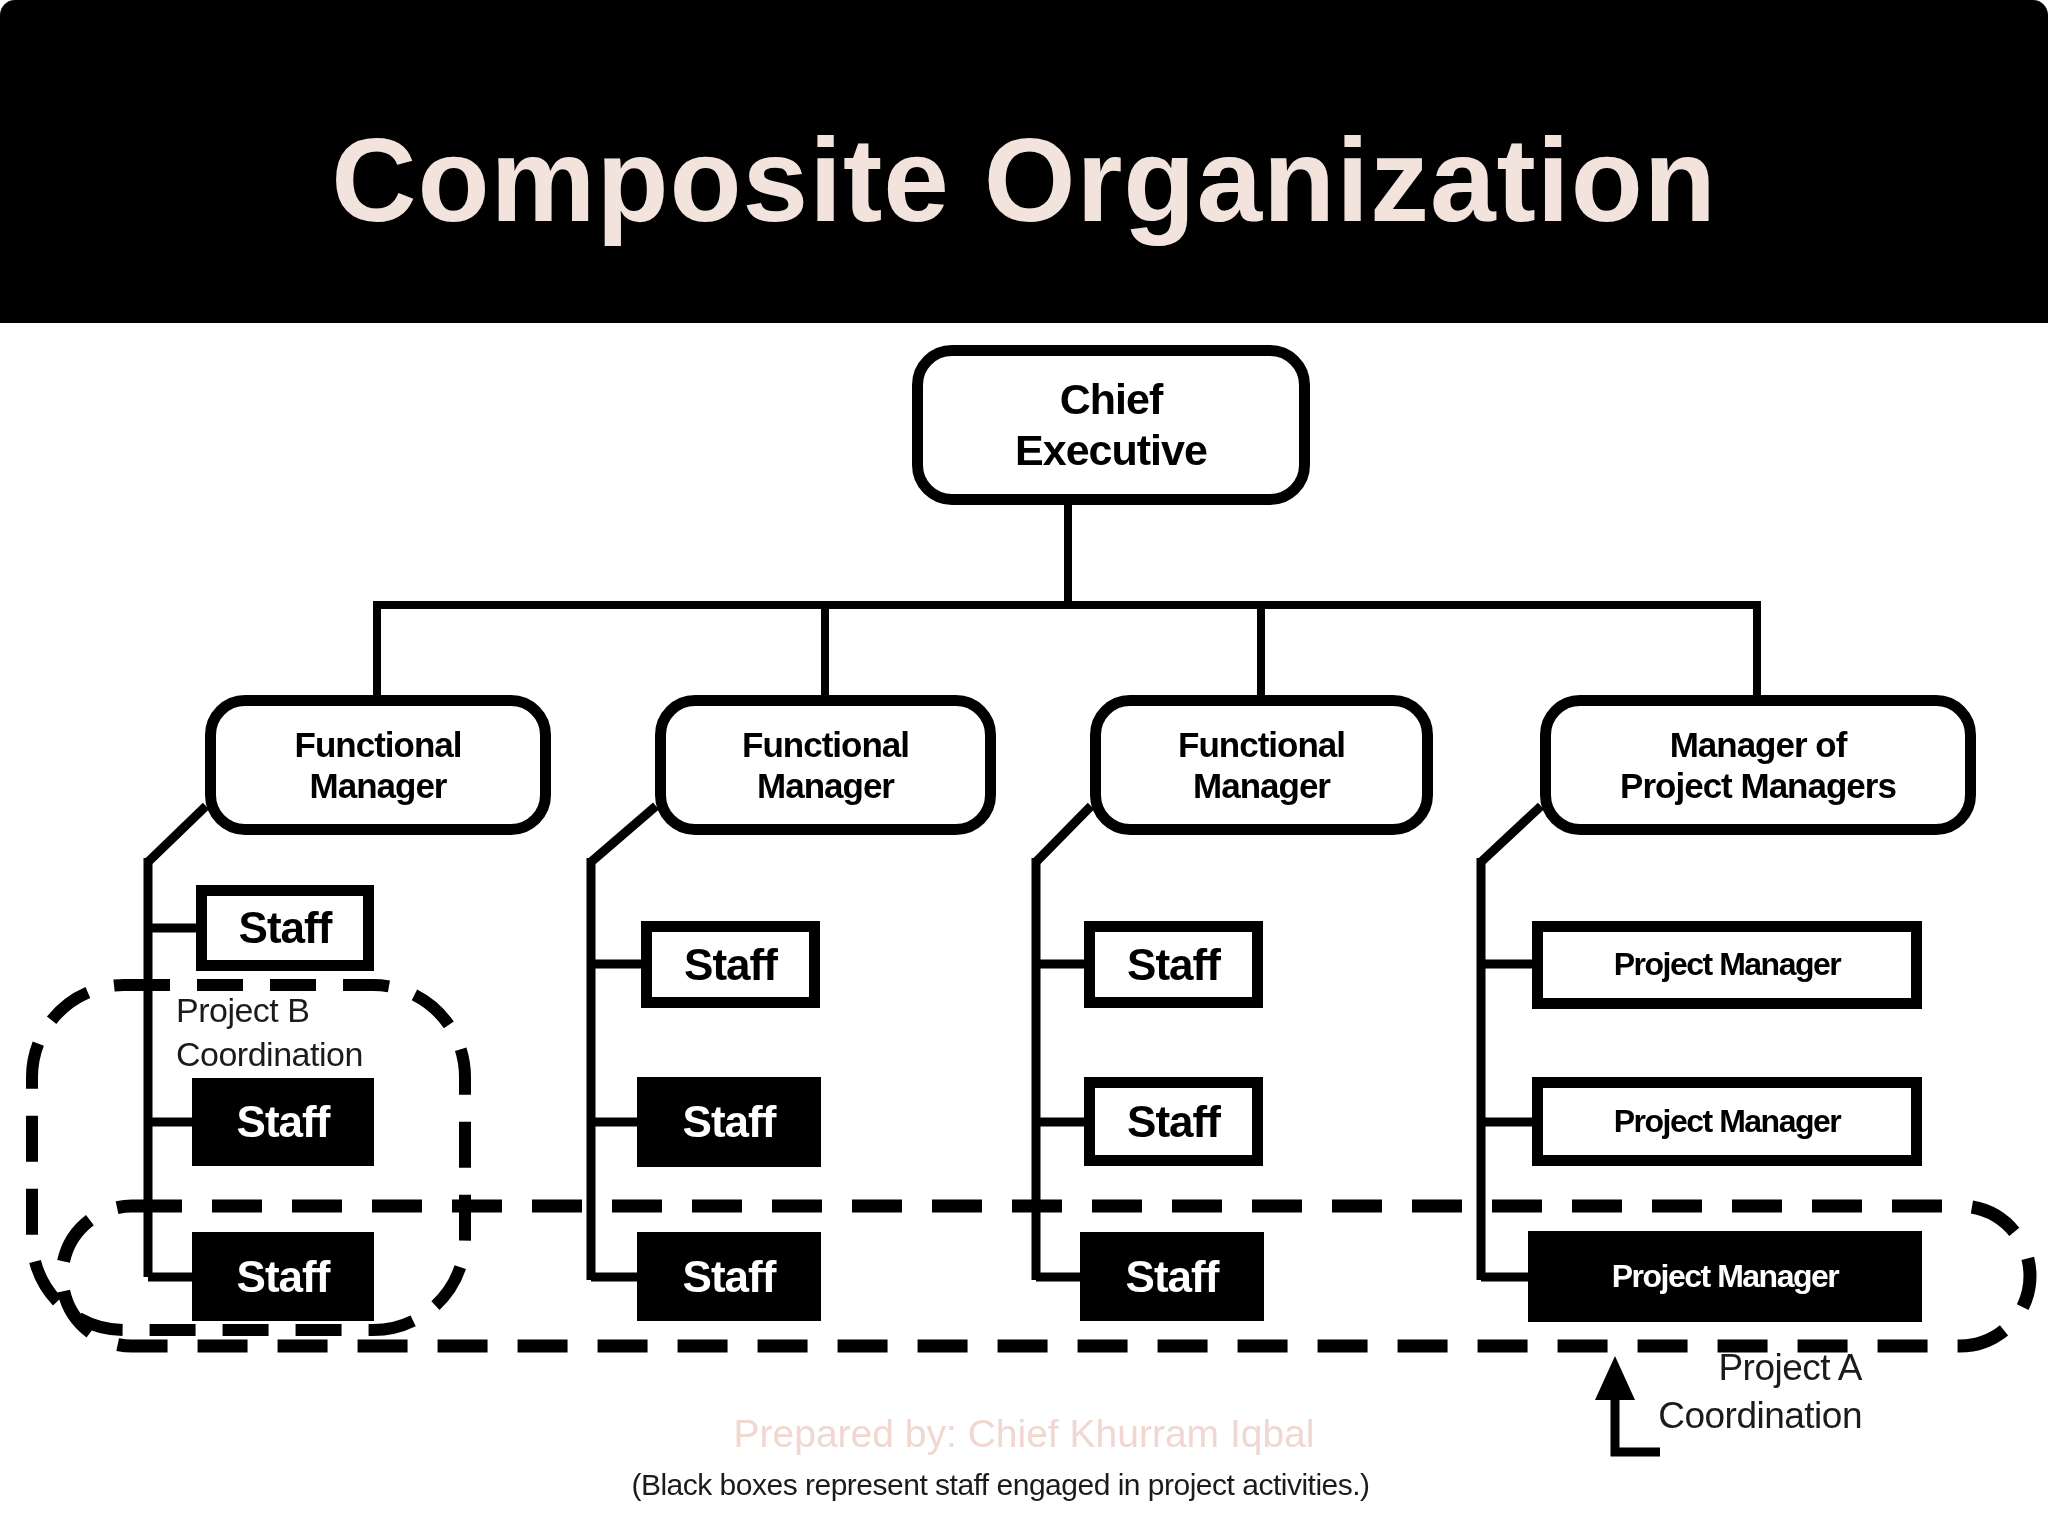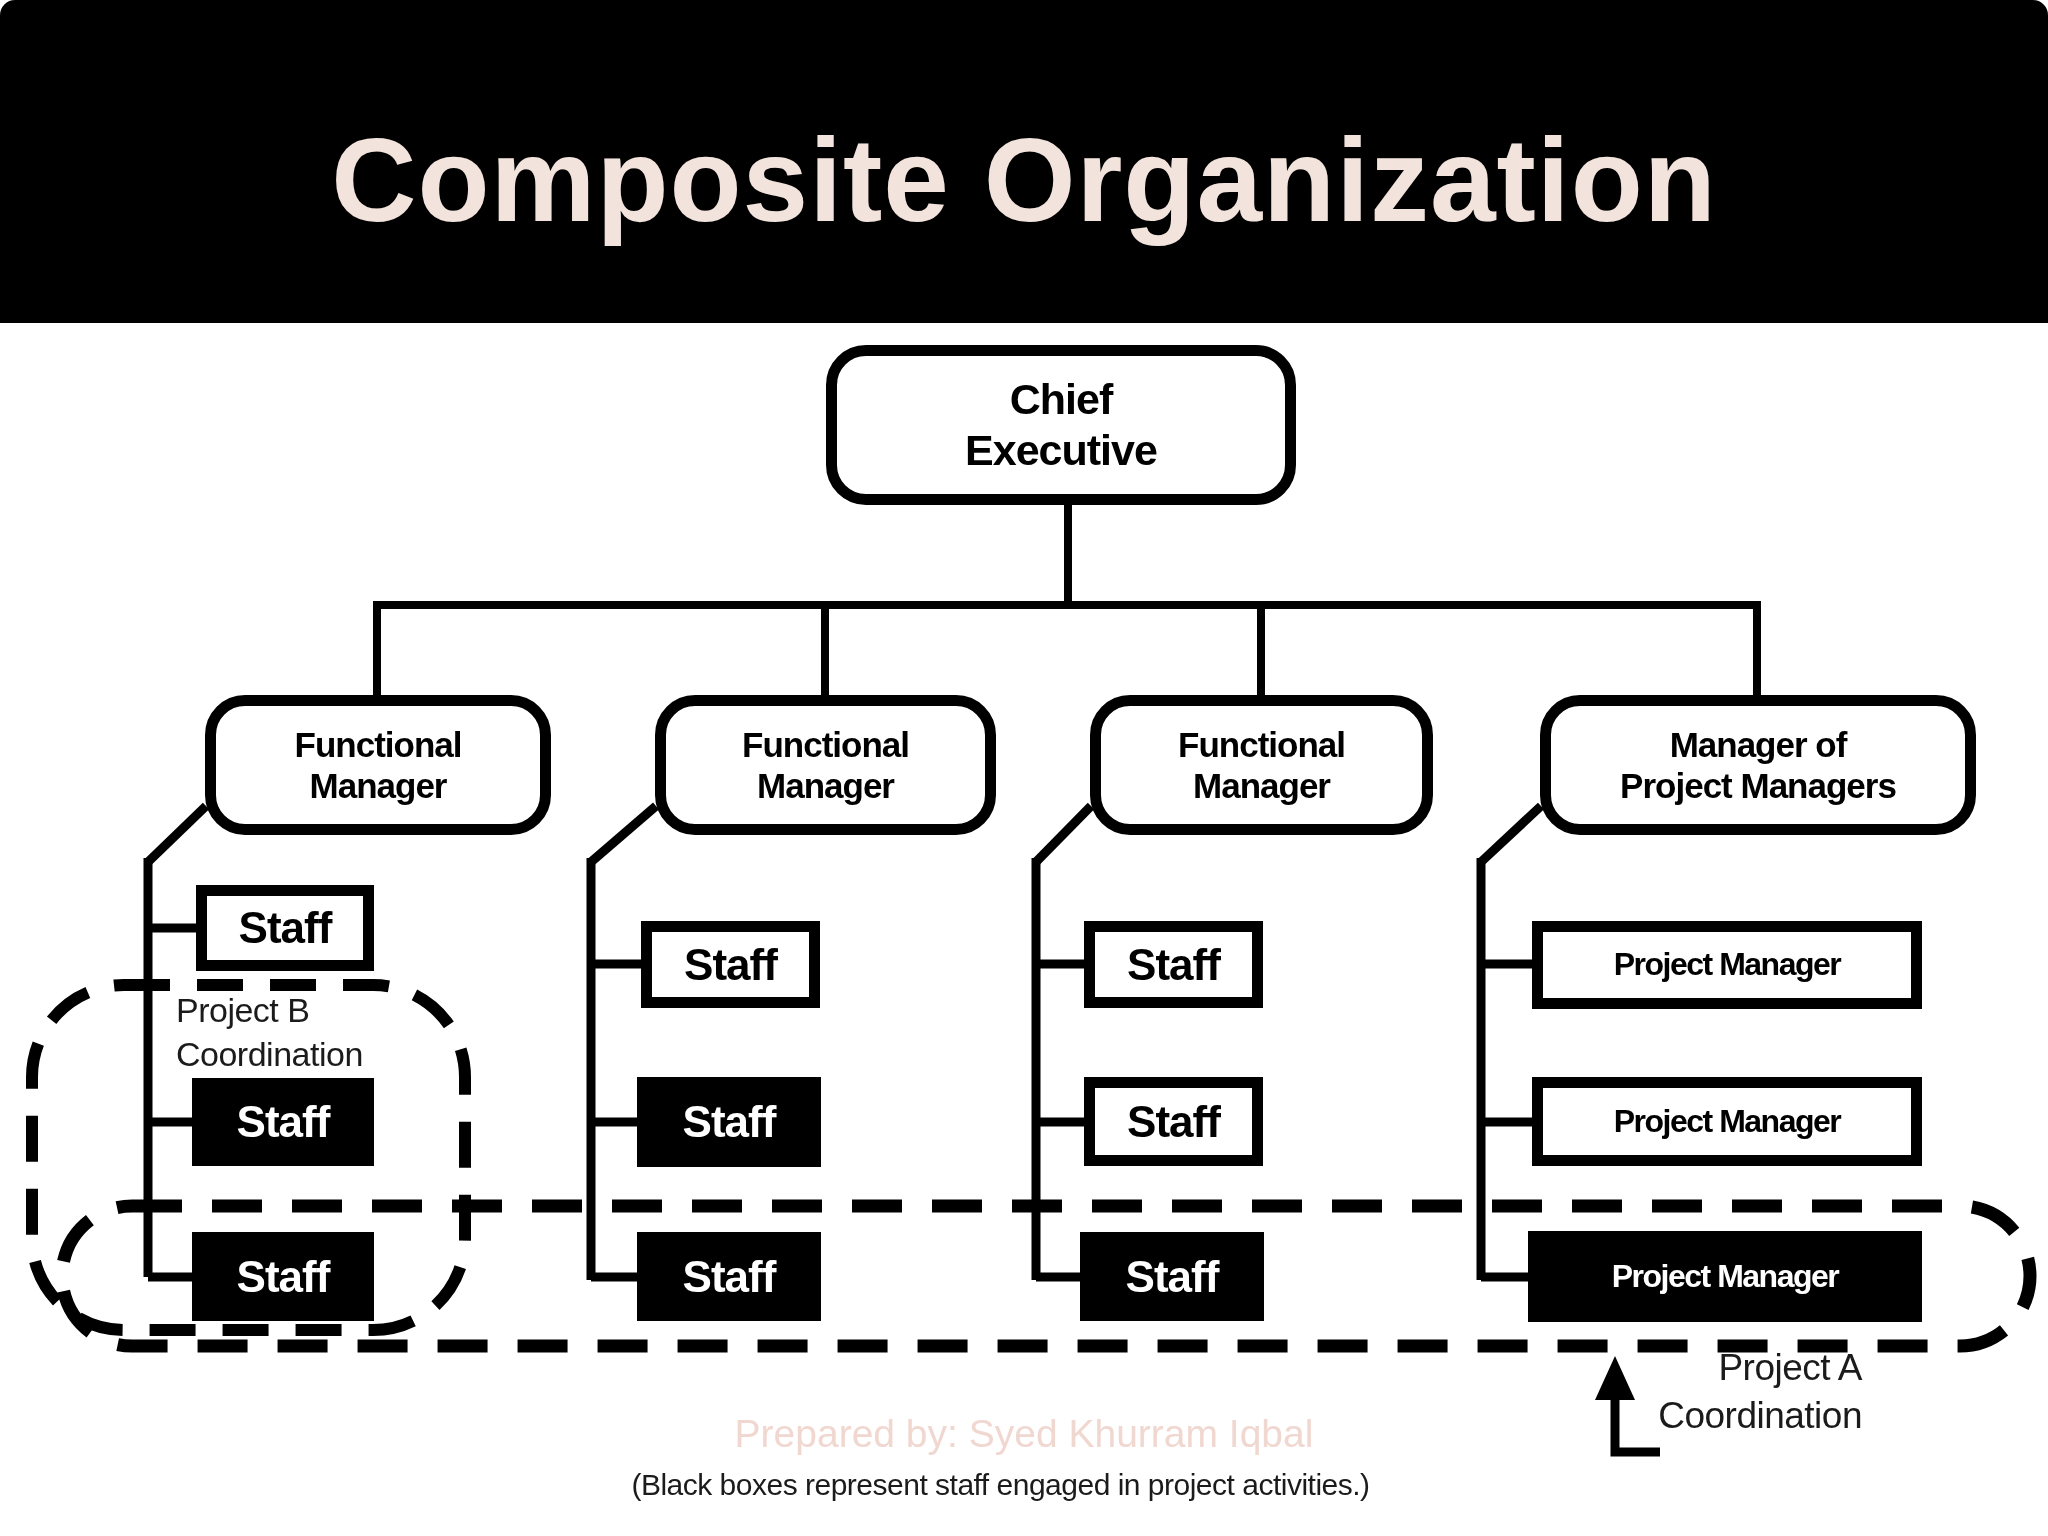--- a/index.html
+++ b/index.html
@@ -43,21 +43,21 @@
     border:11px solid var(--line);
     color:#000;
     font-weight:bold;
     text-align:center;
     line-height:1.18;
     letter-spacing:-1px;
     white-space:nowrap;
   }
   .box.rounded{border-radius:40px;}
   .box.filled{background:var(--box-dark);color:#ffffff;border-color:var(--box-dark);}
-  .ce-box{left:826px;top:345px;width:470px;height:160px;font-size:43px;}
+  .ce-box{left:912px;top:345px;width:398px;height:160px;font-size:43px;}
   .mgr-box{top:695px;height:140px;font-size:35px;}
   .mgr-1{left:205px;width:346px;}
   .mgr-2{left:655px;width:341px;}
   .mgr-3{left:1090px;width:343px;}
   .mgr-4{left:1540px;width:436px;text-align:center;}
   .staff-box{font-size:44px;}
   .pm-box{font-size:32px;letter-spacing:-1.5px;}
 
   .note-label{
     position:absolute;
@@ -175,16 +175,16 @@
 
   <div class="note-label project-b-label">
     <div>Project B</div>
     <div>Coordination</div>
   </div>
   <div class="note-label project-a-label">
     <div>Project A</div>
     <div>Coordination</div>
   </div>
 
-  <div class="prepared-by">Prepared by: Syed Khurram Iqbal</div>
+  <div class="prepared-by">Prepared by: Chief Khurram Iqbal</div>
   <div class="footnote">(Black boxes represent staff engaged in project activities.)</div>
 
 </div>
 
 </body></html>

